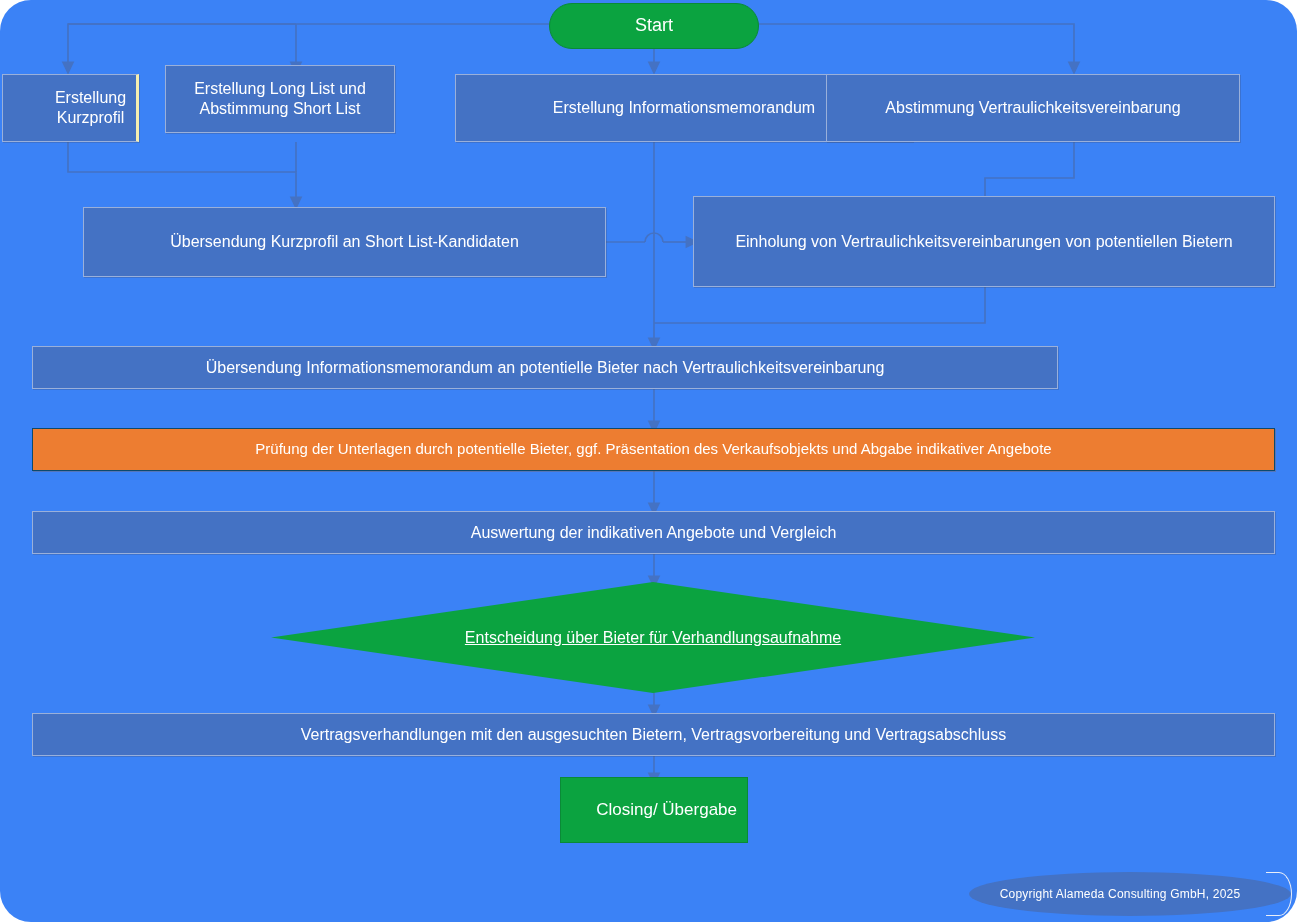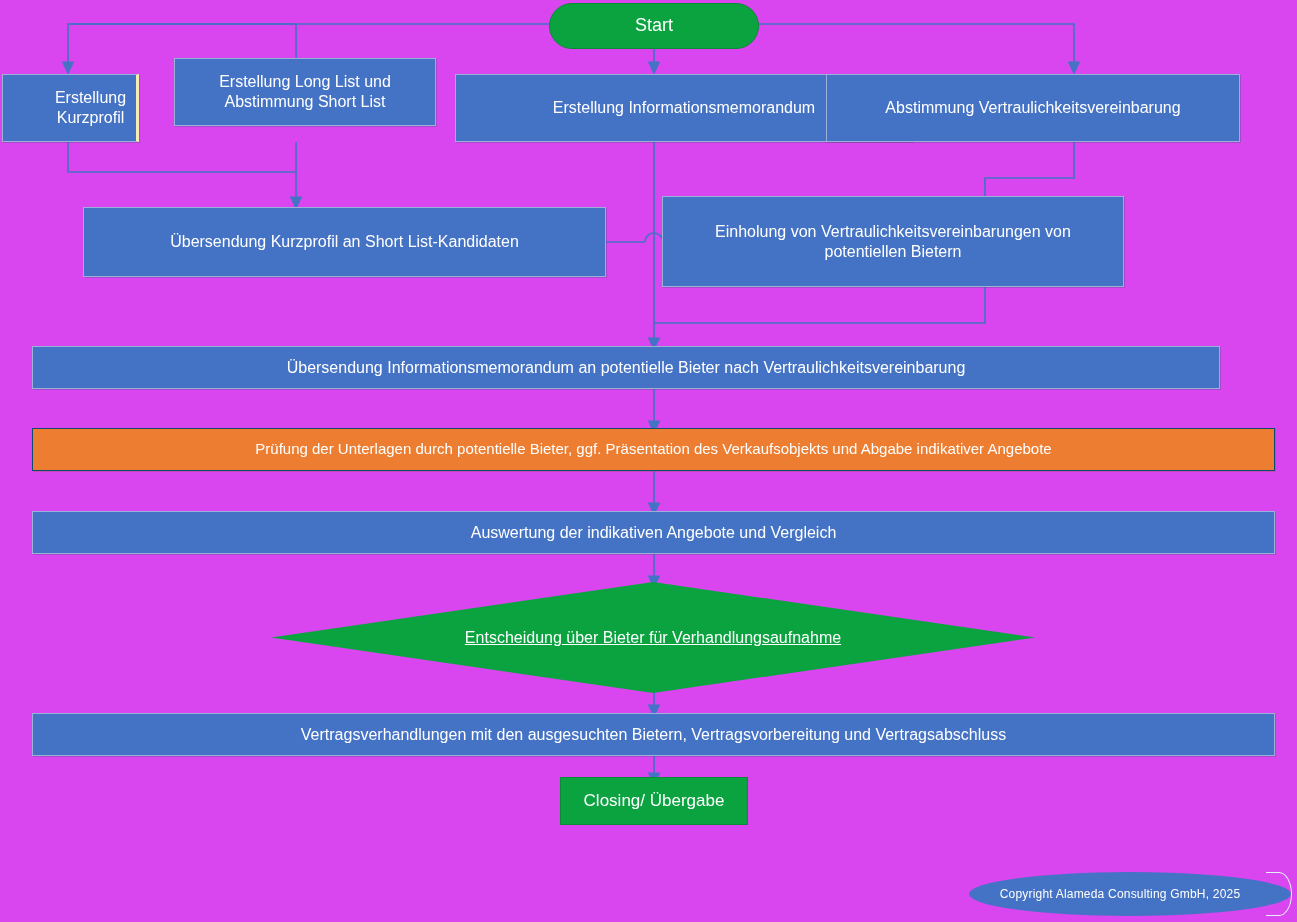--- a/index.html
+++ b/index.html
@@ -8,22 +8,23 @@
     padding: 0;
     background: #ffffff;
   }
   body {
     font-family: "Liberation Sans", sans-serif;
   }
   #canvas {
     position: relative;
     width: 1297px;
     height: 922px;
-    background: #d946ef;
+    background: #3b82f6;
     overflow: hidden;
+    border-radius: 31px;
   }
   #wires {
     position: absolute;
     left: 0;
     top: 0;
     width: 1297px;
     height: 922px;
     pointer-events: none;
   }
   .node {
@@ -169,62 +170,62 @@
   </svg>
 
   <div class="node term" style="left:549px; top:3px; width:210px; height:46px; font-size:18px;">
     <span class="lbl">Start</span>
   </div>
 
   <div class="node proc-hl" style="left:2px; top:74px; width:137px; height:68px; font-size:16px;">
     <span class="lbl">Erstellung Kurzprofil</span>
   </div>
 
-  <div class="node proc" style="left:165px; top:58px; width:262px; height:68px; font-size:16px;margin-left:9px;">
+  <div class="node proc" style="left:165px; top:65px; width:230px; height:68px; font-size:16px;">
     <span class="lbl">Erstellung Long List und Abstimmung Short List</span>
   </div>
 
   <div class="node proc" style="left:455px; top:74px; width:458px; height:68px; font-size:16px;">
     <span class="lbl">Erstellung Informationsmemorandum</span>
   </div>
 
   <div class="node proc" style="left:826px; top:74px; width:414px; height:68px; font-size:16px;">
     <span class="lbl">Abstimmung Vertraulichkeitsvereinbarung</span>
   </div>
 
   <div class="node proc" style="left:35px; top:207px; width:523px; height:70px; font-size:16px;margin-left:48px;">
     <span class="lbl">Übersendung Kurzprofil an Short List-Kandidaten</span>
   </div>
 
-  <div class="node proc" style="left:662px; top:196px; width:462px; height:91px; font-size:16px;">
+  <div class="node proc" style="left:693px; top:196px; width:582px; height:91px; font-size:16px;">
     <span class="lbl">Einholung von Vertraulichkeitsvereinbarungen von potentiellen Bietern</span>
   </div>
 
-  <div class="node proc" style="left:32px; top:346px; width:1188px; height:43px; font-size:16px;">
+  <div class="node proc" style="left:32px; top:346px; width:1026px; height:43px; font-size:16px;">
     <span class="lbl">Übersendung Informationsmemorandum an potentielle Bieter nach Vertraulichkeitsvereinbarung</span>
   </div>
 
   <div class="node accent" style="left:32px; top:428px; width:1243px; height:43px; font-size:15px;">
     <span class="lbl">Prüfung der Unterlagen durch potentielle Bieter, ggf. Präsentation des Verkaufsobjekts und Abgabe indikativer Angebote</span>
   </div>
 
   <div class="node proc" style="left:32px; top:511px; width:1243px; height:43px; font-size:16px;">
     <span class="lbl">Auswertung der indikativen Angebote und Vergleich</span>
   </div>
 
   <div class="node decision" style="left:271px; top:582px; width:764px; height:111px; font-size:16px;">
     <span class="dia"></span>
     <span class="lbl">Entscheidung über Bieter für Verhandlungsaufnahme</span>
   </div>
 
   <div class="node proc" style="left:32px; top:713px; width:1243px; height:43px; font-size:16px;">
     <span class="lbl">Vertragsverhandlungen mit den ausgesuchten Bietern, Vertragsvorbereitung und Vertragsabschluss</span>
   </div>
 
-  <div class="node endbox" style="left:560px; top:777px; width:188px; height:48px; font-size:17px;">
+  <div class="node endbox" style="left:560px; top:777px; width:188px; height:66px; font-size:17px;text-align:right;">
     <span class="lbl">Closing/ Übergabe</span>
   </div>
 
   <div class="cyl" style="left:969px; top:872px; width:322px; height:44px; font-size:12px;">
     <span class="body"></span>
     <span class="cap"></span>
     <span class="lbl">Copyright Alameda Consulting GmbH, 2025</span>
   </div>
 
 </div>

